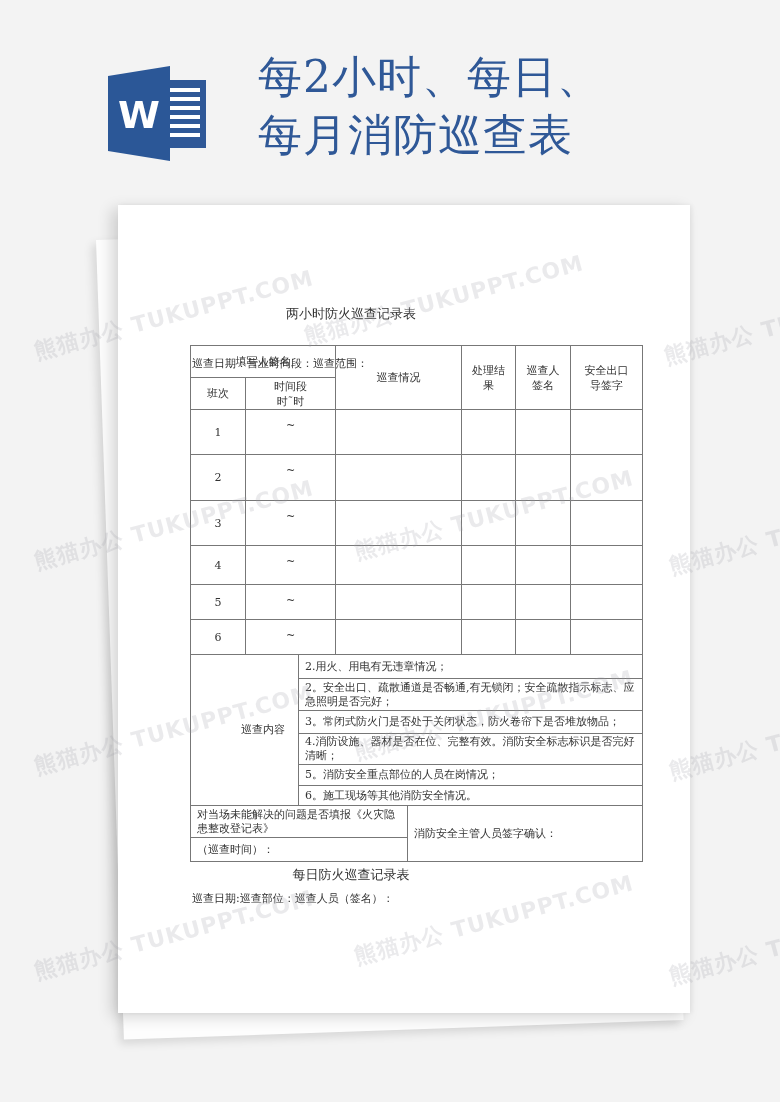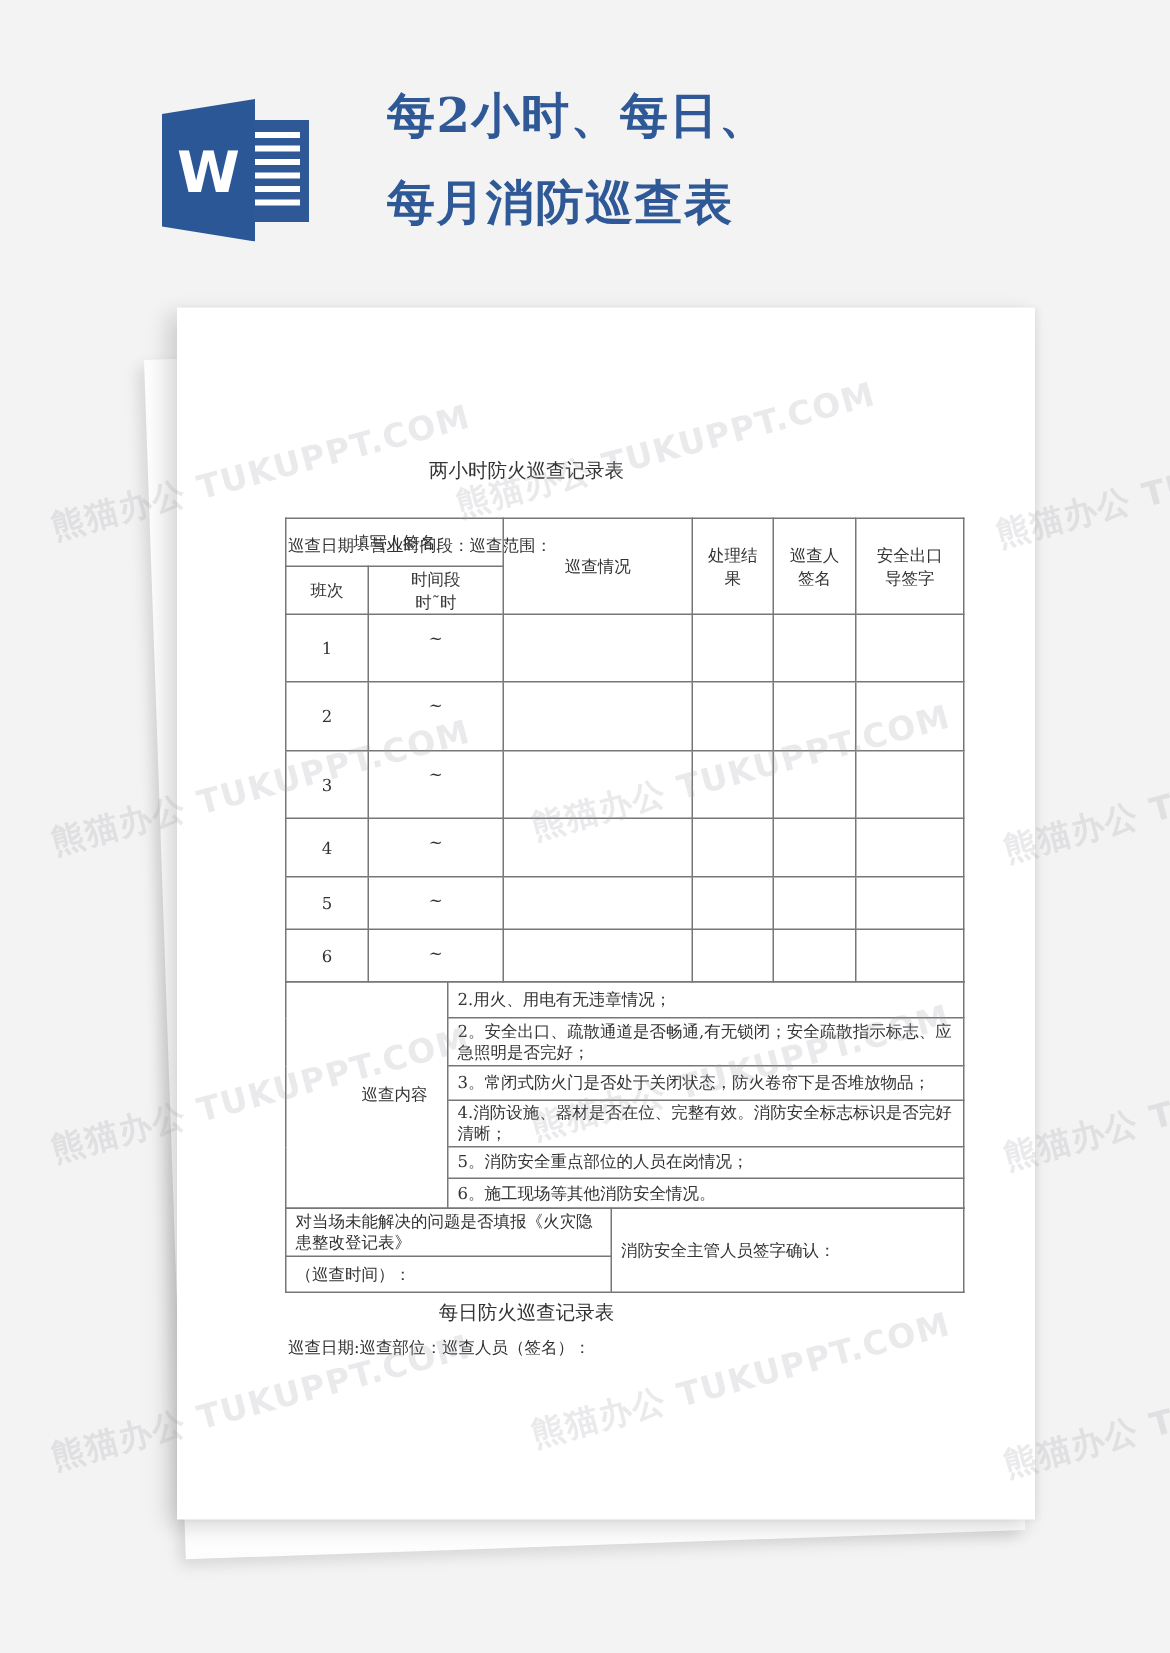--- a/index.html
+++ b/index.html
@@ -6,21 +6,21 @@
     body {
       width: 780px; height: 1102px; position: relative; overflow: hidden;
       background: #f3f3f3;
       font-family: "DejaVu Serif", "Liberation Serif", serif;
       color: #333;
     }
     
     .word-icon { position: absolute; left: 108px; top: 66px; width: 100px; height: 95px; }
     .headline {
       position: absolute; left: 258px; top: 48px; width: 440px;
-      color: #2f5897; font-weight: bold; font-size: 32px; line-height: 58px;
+      color: #2f5897; font-weight: normal; font-size: 44px; line-height: 58px;
       font-family: "DejaVu Serif", "Liberation Serif", serif;
       letter-spacing: 1px;
     }
     .headline div { white-space: nowrap; }
 
     
     .page-back {
       position: absolute; left: 96px; top: 240px; width: 560px; height: 800px;
       background: #fdfdfd;
       transform: rotate(-2deg); transform-origin: left top;

